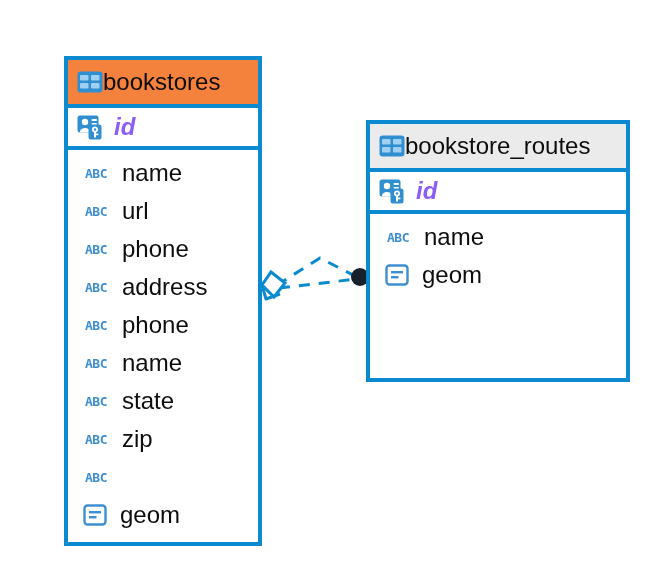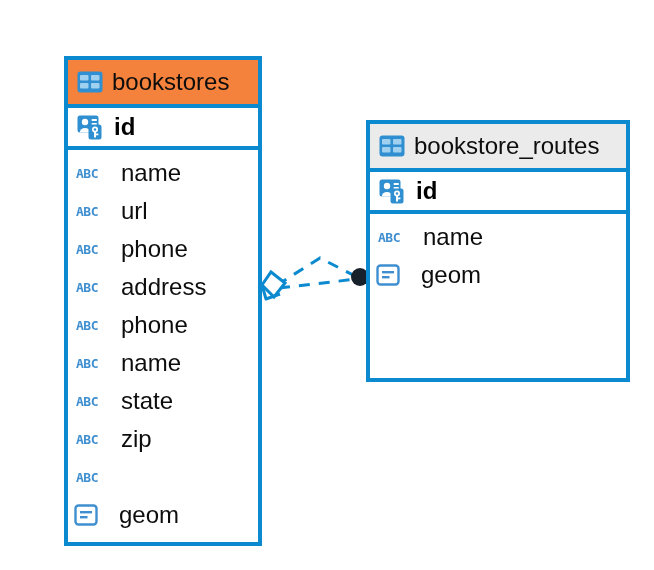--- a/index.html
+++ b/index.html
@@ -17,49 +17,49 @@
     position:absolute;
     box-sizing:border-box;
     border:4px solid #0b8ad0;
     background:#ffffff;
   }
   #table-bookstores{left:64px;top:56px;width:198px;height:490px;}
   #table-bookstore-routes{left:366px;top:120px;width:264px;height:262px;}
 
   .table-header{
     display:flex;align-items:center;
-    gap:9px;
     padding:0 9px;
     height:44px;
     box-sizing:border-box;
     font-size:24px;
     color:#0d0d0d;
     white-space:nowrap;
   }
   .table-header.selected{background:#f4823c;}
   .table-header.normal{background:#ebebeb;}
 
   .pk-row{
     display:flex;align-items:center;
     gap:9px;
     padding:0 9px;
     height:46px;
     box-sizing:border-box;
     border-top:4px solid #0b8ad0;
     border-bottom:4px solid #0b8ad0;
     font-size:24px;
     font-weight:bold;
-    color:#000000;
+    color:#8b5cf6;
+    font-style:italic;
   }
 
   .col-list{padding:4px 0 0 0;}
   .col-row{
     display:flex;align-items:center;
-    gap:21px;
-    padding:0 6px;
+    gap:13px;
+    padding:0 15px;
     height:38px;
     box-sizing:border-box;
     font-size:24px;
     color:#0d0d0d;
     white-space:nowrap;
   }
 
   
   .icon{flex:0 0 auto;display:block;}
   .icon-table{width:26px;height:22px;}

